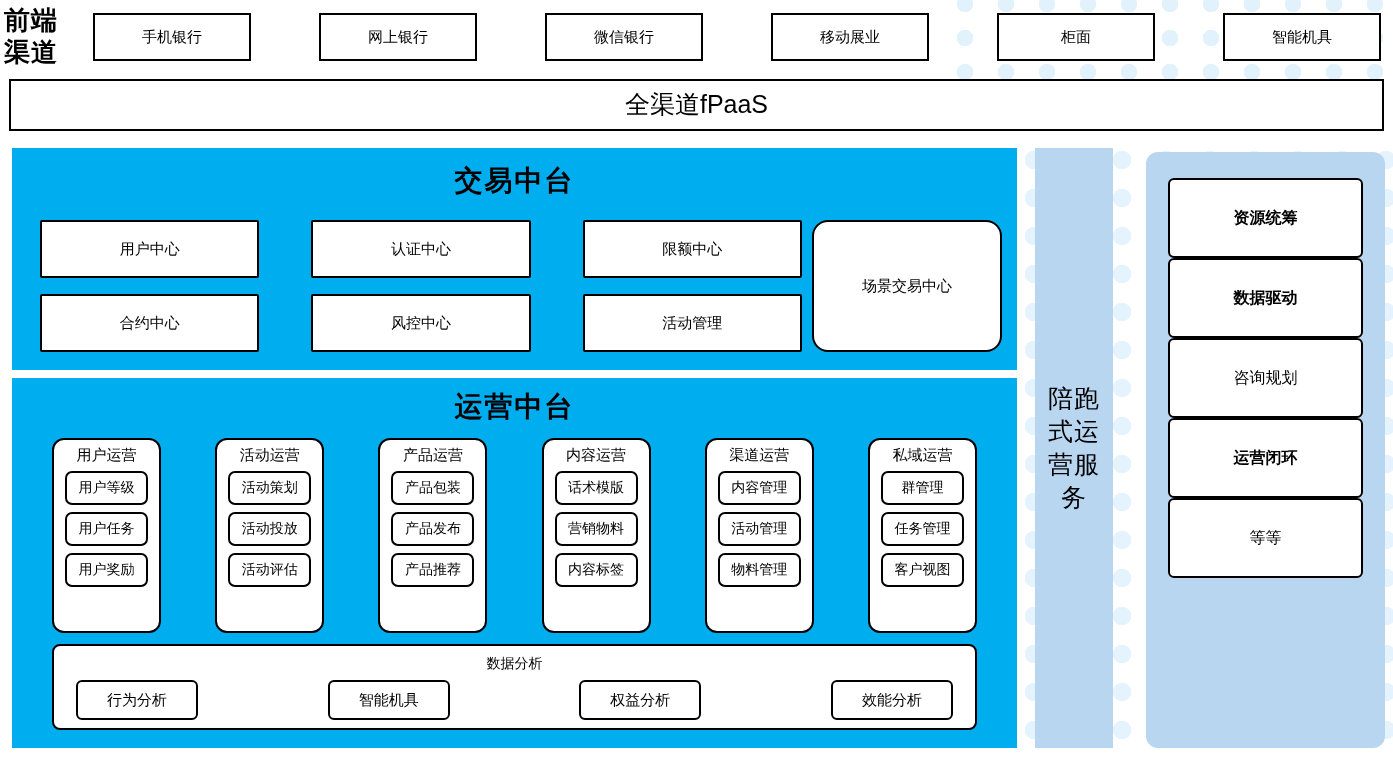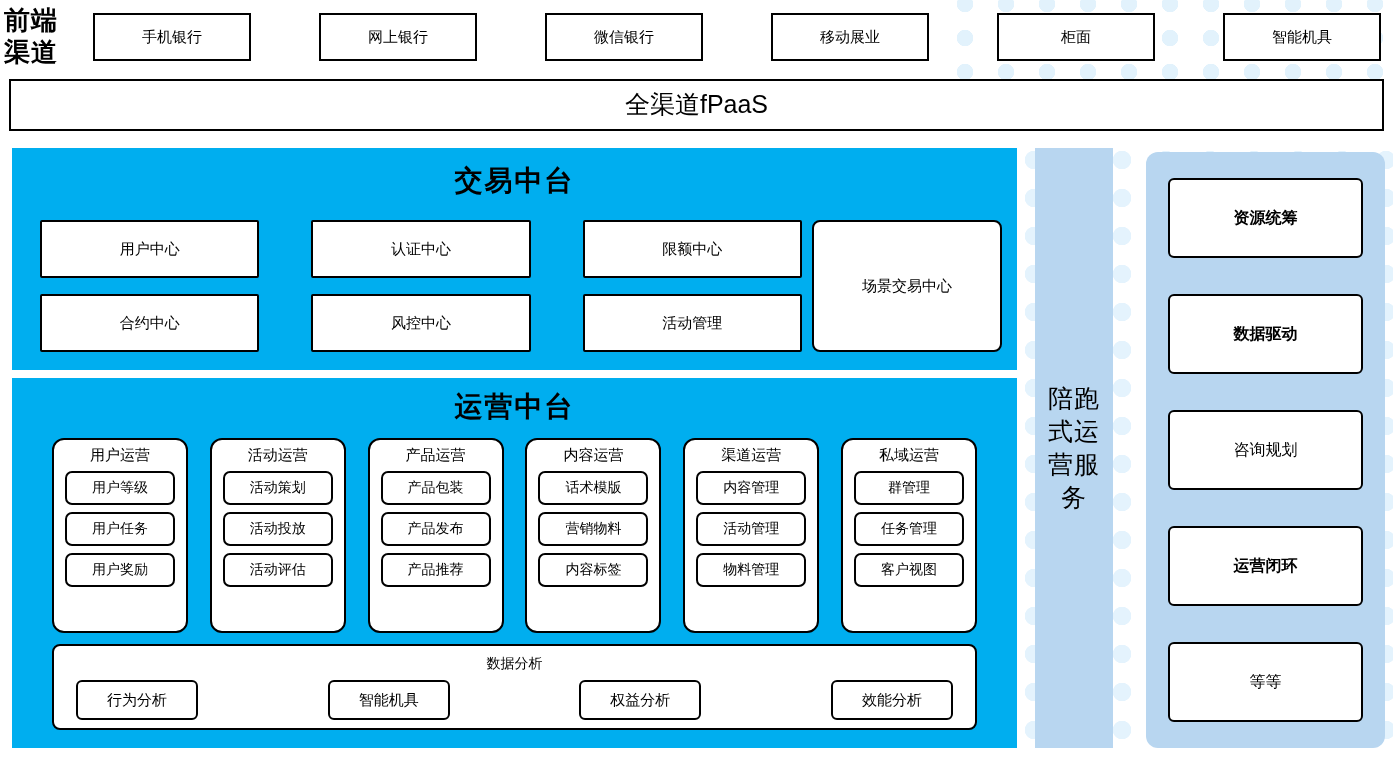--- a/index.html
+++ b/index.html
@@ -124,34 +124,34 @@
     grid-template-rows: repeat(2, 58px);
     column-gap: 52px;
     row-gap: 16px;
   }
   .trade-grid .box { font-size: 15px; border-radius: 2px; }
 
   .scene-box {
     position: absolute;
     left: 800px; top: 72px;
     width: 190px; height: 132px;
-    border-radius: 8px;
+    border-radius: 16px;
     font-size: 15px;
   }
 
   
   .ops-cols {
     position: absolute;
     left: 40px; top: 60px;
     width: 925px; height: 195px;
     display: flex;
     justify-content: space-between;
   }
   .ops-col {
-    width: 136px;
+    width: 109px;
     border: 2px solid #000;
     border-radius: 12px;
     background: #ffffff;
     padding: 6px 11px 10px 11px;
     display: flex;
     flex-direction: column;
     align-items: stretch;
   }
   .ops-col-title {
     text-align: center;
@@ -231,21 +231,20 @@
   
   .cap-col {
     position: absolute;
     left: 1146px; top: 152px;
     width: 239px; height: 596px;
     background: #b8d6f0;
     border-radius: 12px;
     padding: 26px 22px;
     display: flex;
     flex-direction: column;
-    justify-content: space-between;
     z-index: 2;
   }
   .cap-item {
     height: 80px;
     border: 2px solid #000;
     border-radius: 6px;
     background: #ffffff;
     display: flex;
     align-items: center;
     justify-content: center;

